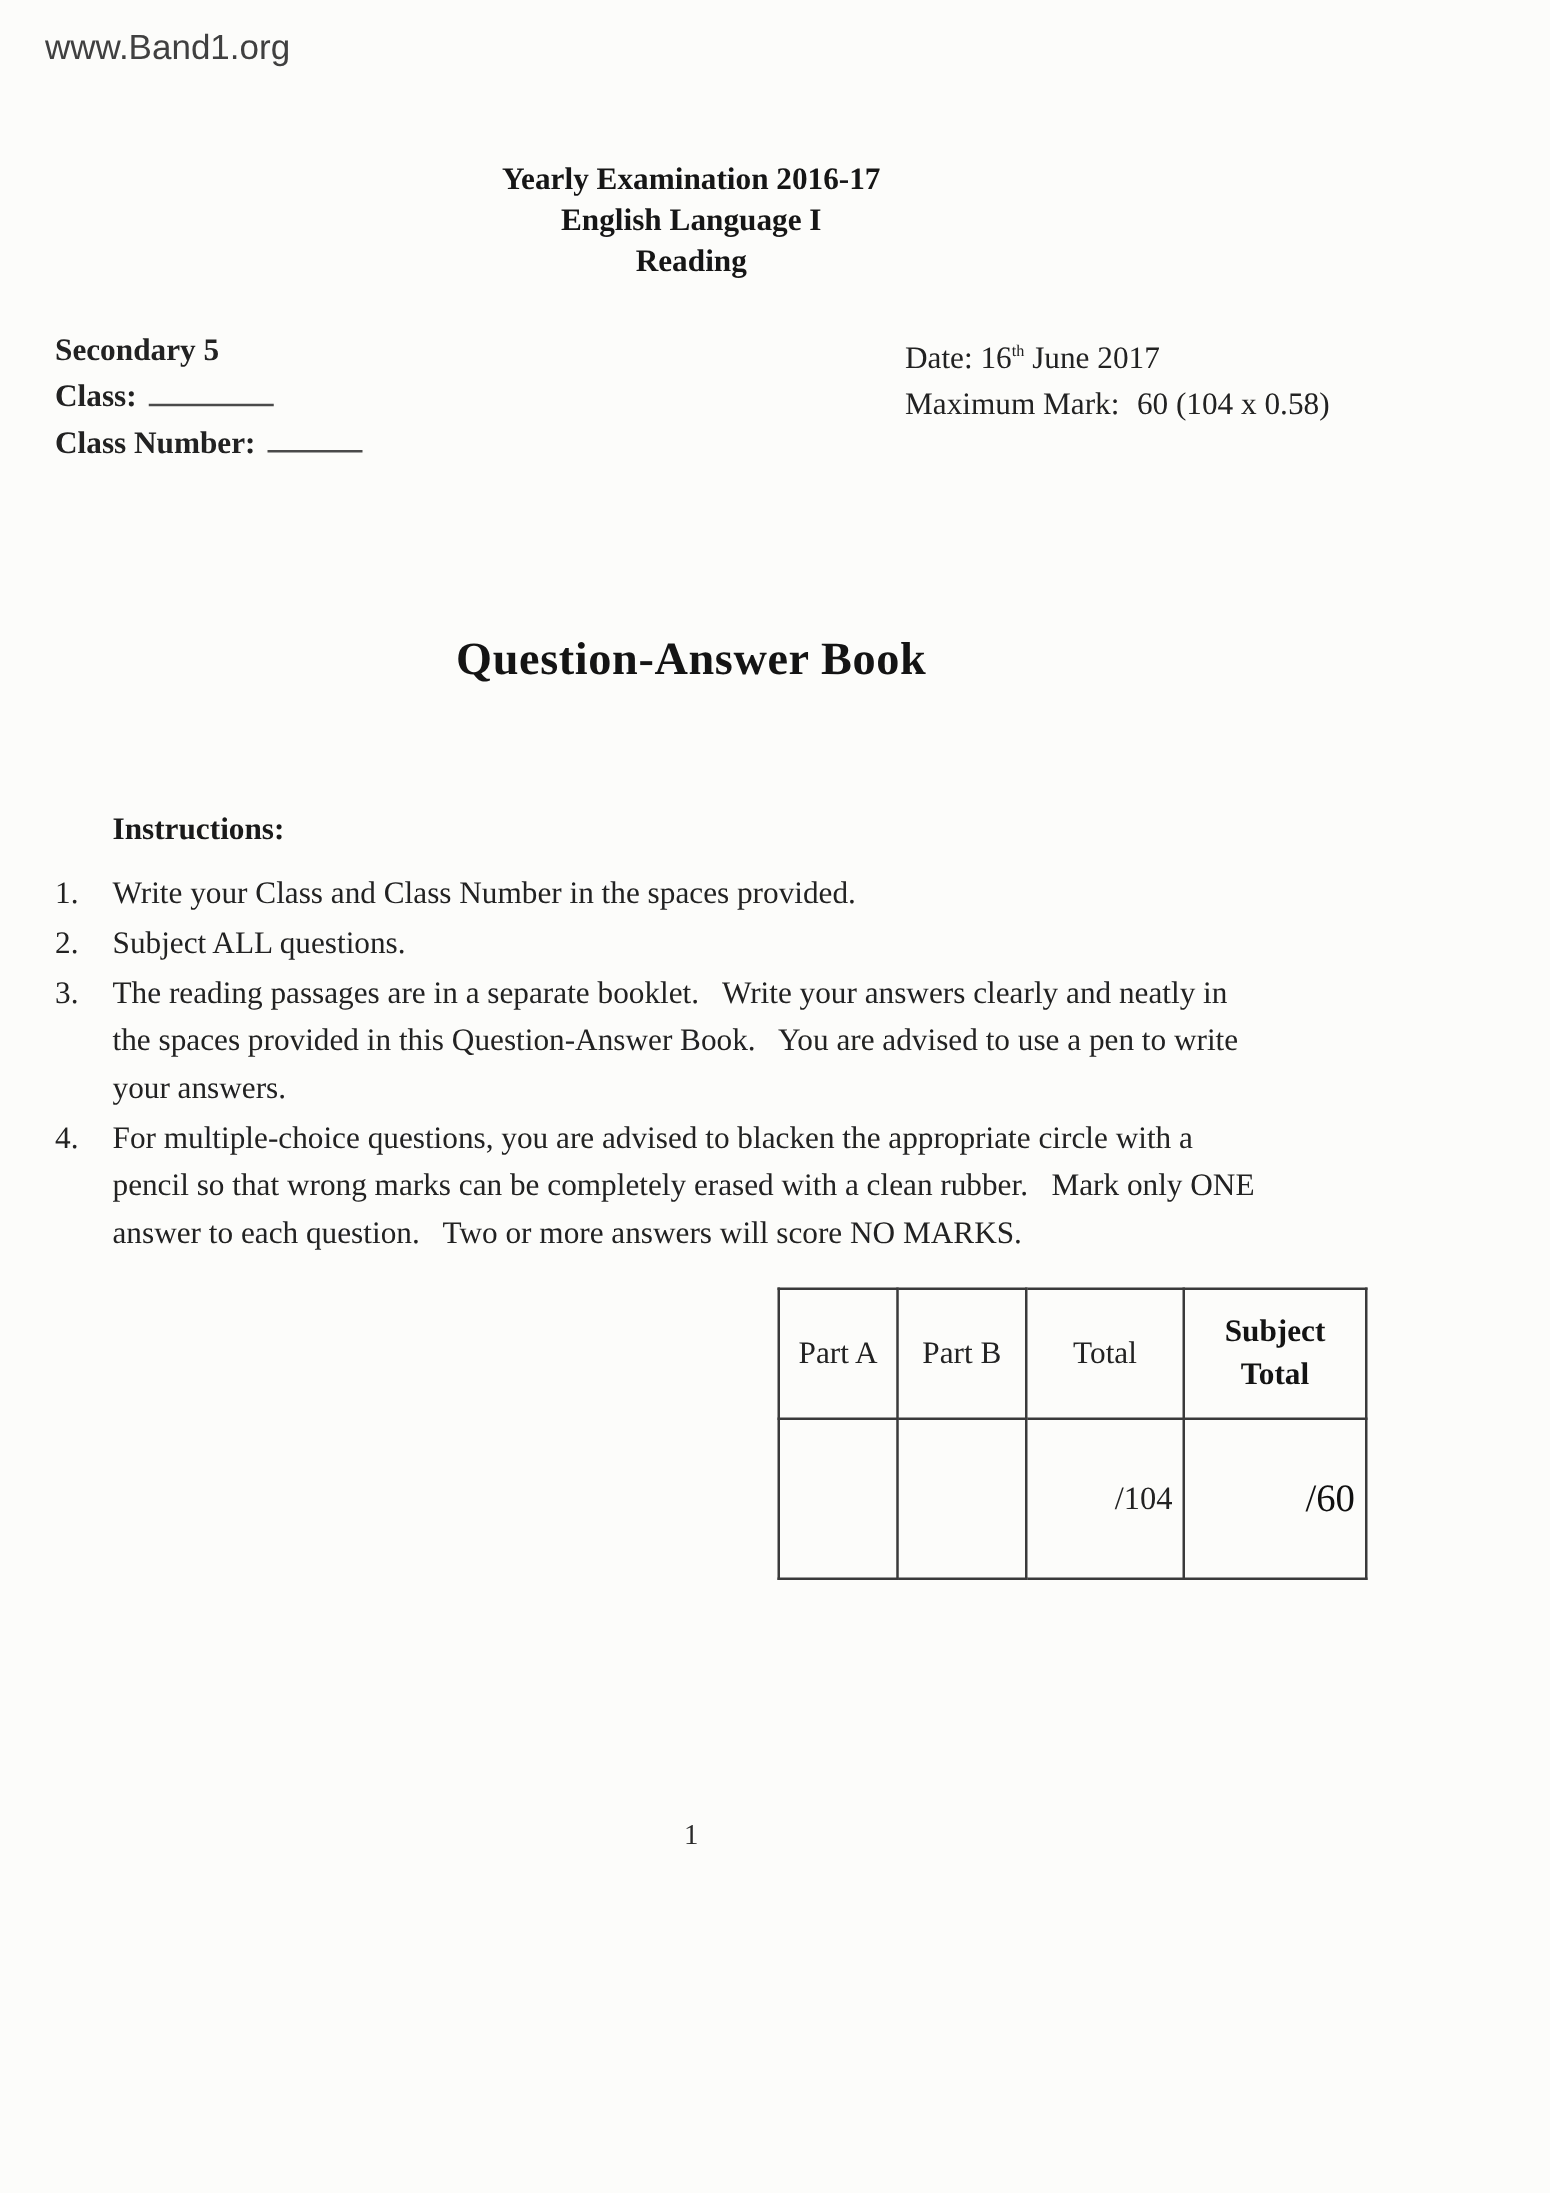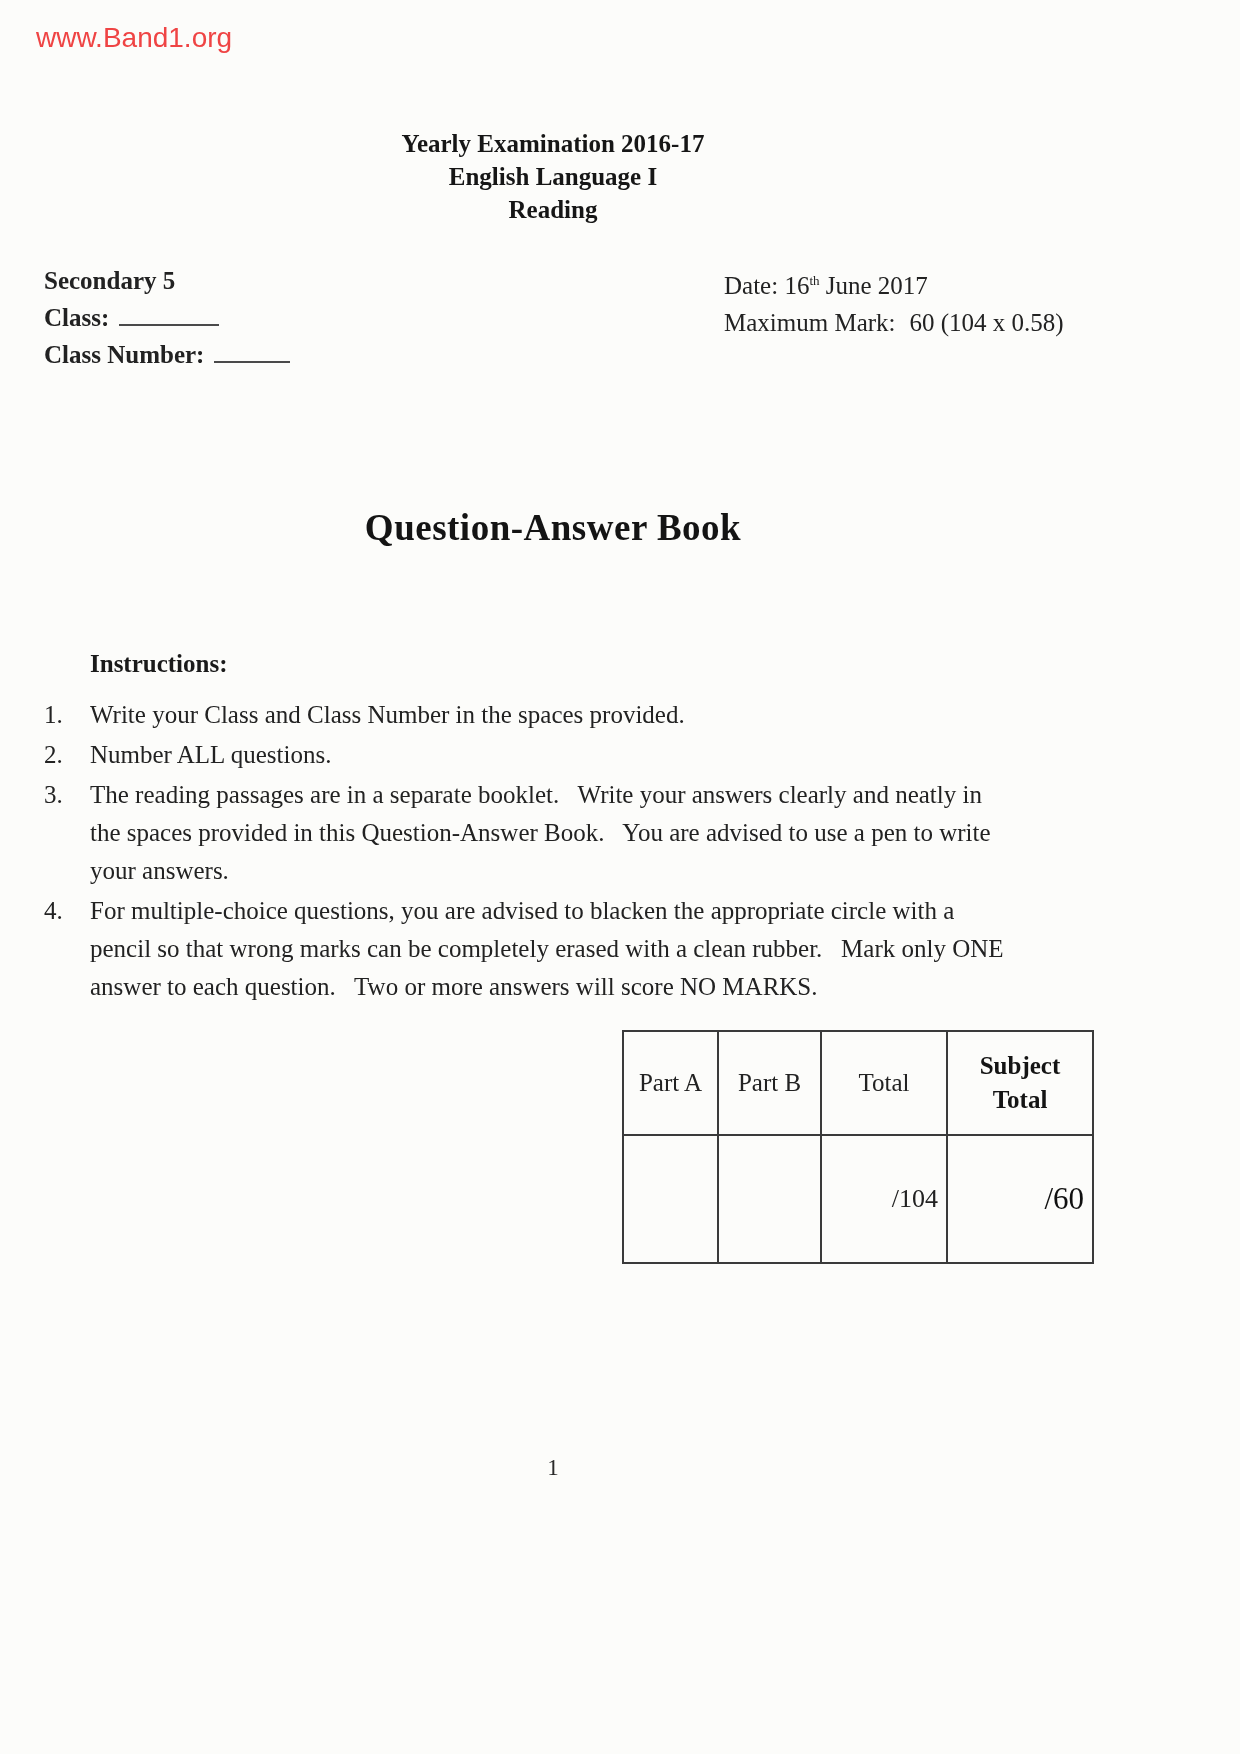--- a/index.html
+++ b/index.html
@@ -15,21 +15,21 @@
     overflow: hidden;
   }
   .pre { white-space: pre-wrap; }
 
   .watermark {
     position: absolute;
     left: 36px;
     top: 22px;
     font-family: "Liberation Sans", sans-serif;
     font-size: 28px;
-    color: #ef4444;
+    color: #404040;
   }
 
   .header {
     position: absolute;
     top: 127px;
     left: 0;
     width: 1106px;
     text-align: center;
     font-weight: bold;
     font-size: 25px;
@@ -180,21 +180,21 @@
 
 <div class="instructions-heading">Instructions:</div>
 
 <div class="instr-list">
   <div class="instr-item">
     <span class="instr-num">1.</span>
     <span class="pre">Write your Class and Class Number in the spaces provided.</span>
   </div>
   <div class="instr-item">
     <span class="instr-num">2.</span>
-    <span class="pre">Number ALL questions.</span>
+    <span class="pre">Subject ALL questions.</span>
   </div>
   <div class="instr-item">
     <span class="instr-num">3.</span>
     <span class="pre">The reading passages are in a separate booklet.   Write your answers clearly and neatly in the spaces provided in this Question-Answer Book.   You are advised to use a pen to write your answers.</span>
   </div>
   <div class="instr-item">
     <span class="instr-num">4.</span>
     <span class="pre">For multiple-choice questions, you are advised to blacken the appropriate circle with a pencil so that wrong marks can be completely erased with a clean rubber.   Mark only ONE answer to each question.   Two or more answers will score NO MARKS.</span>
   </div>
 </div>

